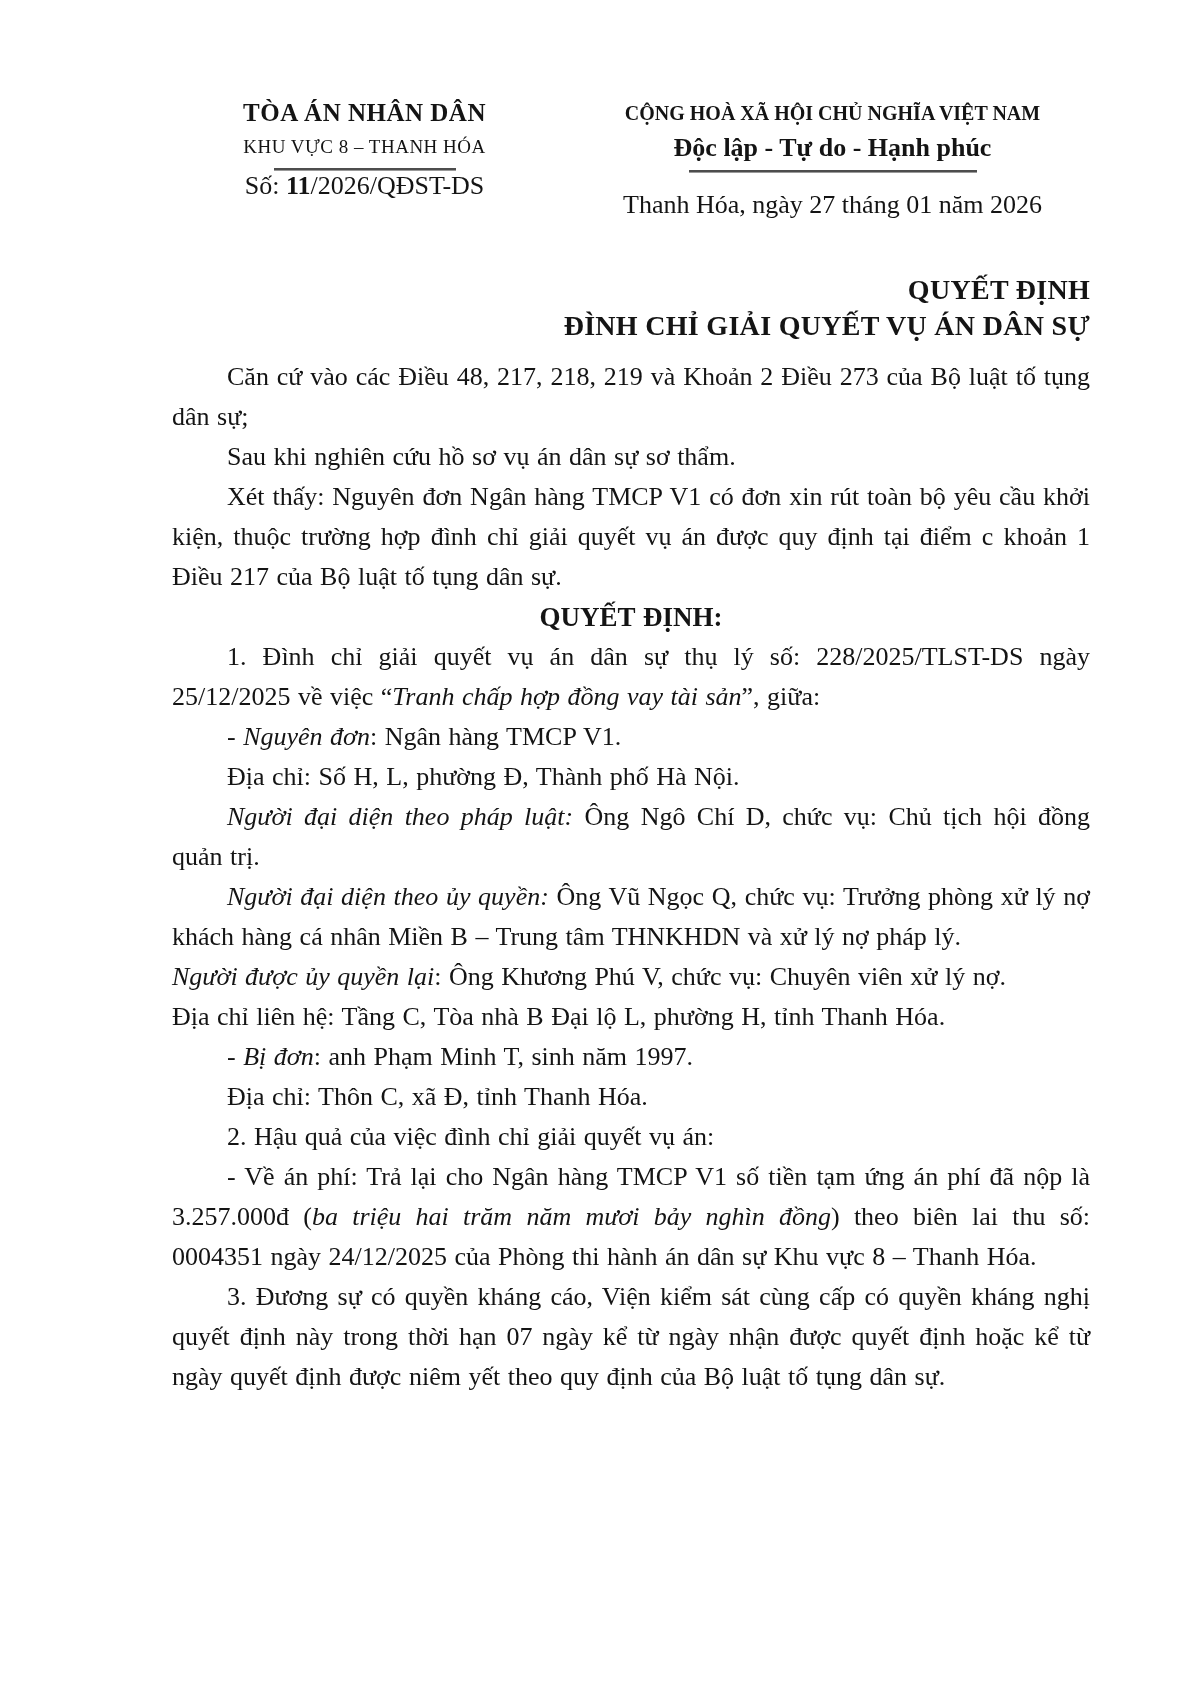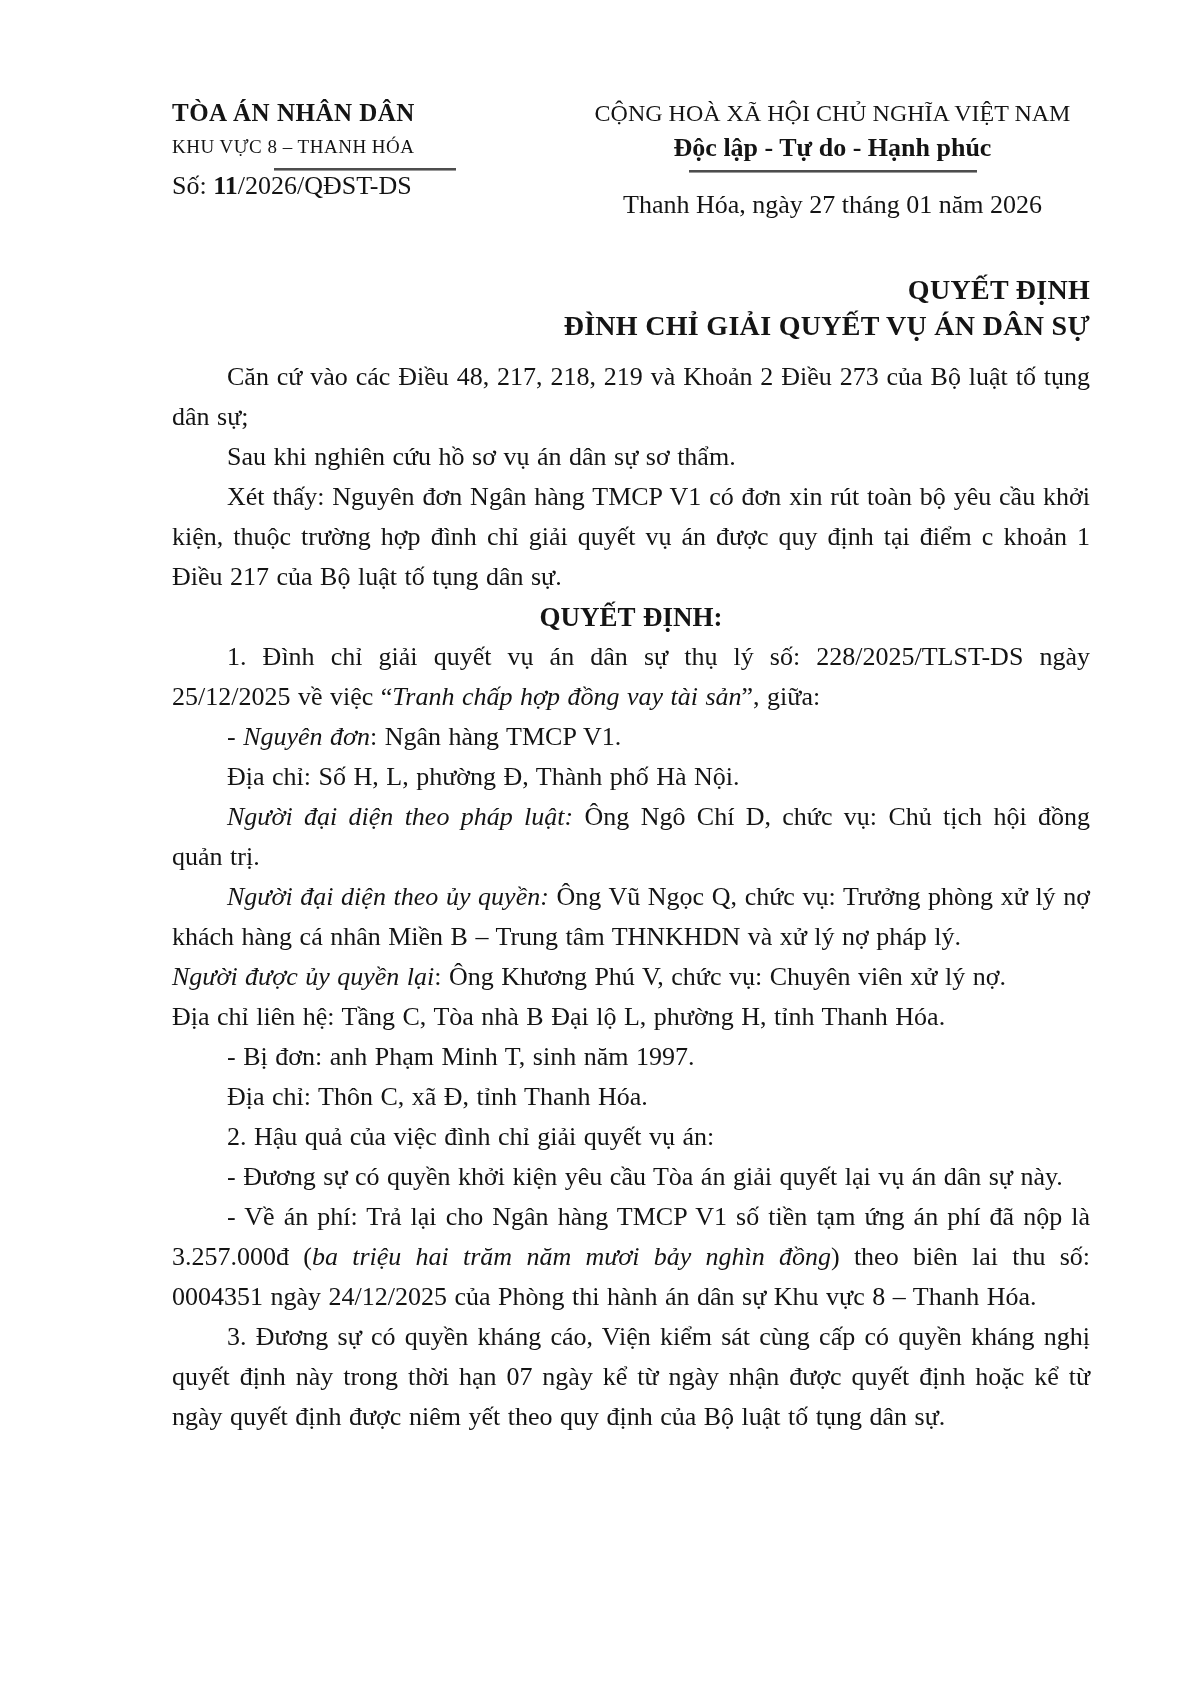--- a/index.html
+++ b/index.html
@@ -9,32 +9,32 @@
     width: 1190px;
     height: 1684px;
     margin: 0 auto;
     background: #ffffff;
     color: #141414;
     font-family: "Liberation Serif", "DejaVu Serif", serif;
     padding: 96px 100px 0 172px;
     overflow: hidden;
   }
   .header { display: flex; justify-content: space-between; align-items: flex-start; }
-  .header-left  { width: 385px; }
+  .header-left  { width: 385px; text-align: center; }
   .header-right { width: 515px; text-align: center; }
   .court-line1 { font-weight: bold; font-size: 25px; line-height: 34px; letter-spacing: 0.5px; }
   .court-line2 { font-weight: normal; font-size: 19px; line-height: 34px; letter-spacing: 0.5px; }
   .rule {
     height: 3px; background: #4d4d4d; border-bottom: 1px solid #9a9a9a;
     margin: 4px auto 0 auto;
   }
   .rule-left  { width: 182px; }
   .rule-right { width: 288px; }
   .doc-number { font-size: 26px; }
-  .nation-line1 { font-weight: normal; font-size: 24px; line-height: 34px; }
+  .nation-line1 { font-weight: bold; font-size: 20px; line-height: 34px; }
   .nation-line2 { font-weight: bold; font-size: 26px; line-height: 36px; }
   .date-line { font-size: 26px; margin-top: 17px; }
   .title-block { text-align: right; margin-top: 52px; }
   .title-line { font-weight: bold; font-size: 28px; line-height: 36px; letter-spacing: 0.3px; }
   .content { margin-top: 13px; }
   .para {
     font-size: 26px;
     line-height: 40px;
     text-align: justify;
     word-spacing: 1px;
@@ -75,22 +75,21 @@
       </div>
     <p class="para center">QUYẾT ĐỊNH:</p>
     <div>
         <p class="para indent"><span>1. Đình chỉ giải quyết vụ án dân sự thụ lý số: 228/2025/TLST-DS ngày 25/12/2025 về việc “</span><span style="font-style: italic;">Tranh chấp hợp đồng vay tài sản</span><span>”, giữa:</span></p>
         <p class="para indent"><span>- </span><span style="font-style: italic;">Nguyên đơn</span><span>: Ngân hàng TMCP V1.</span></p>
         <p class="para indent"><span>Địa chỉ: Số H, L, phường Đ, Thành phố Hà Nội.</span></p>
         <p class="para indent"><span style="font-style: italic;">Người đại diện theo pháp luật:</span><span> Ông Ngô Chí D, chức vụ: Chủ tịch hội đồng quản trị.</span></p>
         <p class="para indent"><span style="font-style: italic;">Người đại diện theo ủy quyền:</span><span> Ông Vũ Ngọc Q, chức vụ: Trưởng phòng xử lý nợ khách hàng cá nhân Miền B – Trung tâm THNKHDN và xử lý nợ pháp lý.</span></p>
         <p class="para"><span style="font-style: italic;">Người được ủy quyền lại</span><span>: Ông Khương Phú V, chức vụ: Chuyên viên xử lý nợ.</span></p>
         <p class="para"><span>Địa chỉ liên hệ: Tầng C, Tòa nhà B Đại lộ L, phường H, tỉnh Thanh Hóa.</span></p>
-        <p class="para indent"><span>- </span><span style="">Bị đơn</span><span>: anh Phạm Minh T, sinh năm 1997.</span></p>
+        <p class="para indent"><span>- </span><span style="font-style: italic;">Bị đơn</span><span>: anh Phạm Minh T, sinh năm 1997.</span></p>
         <p class="para indent"><span>Địa chỉ: Thôn C, xã Đ, tỉnh Thanh Hóa.</span></p>
         <p class="para indent"><span>2. Hậu quả của việc đình chỉ giải quyết vụ án:</span></p>
-        <p class="para indent"><span>- Đương sự có quyền khởi kiện yêu cầu Tòa án giải quyết lại vụ án dân sự này.</span></p>
         <p class="para indent"><span>- Về án phí: Trả lại cho Ngân hàng TMCP V1 số tiền tạm ứng án phí đã nộp là 3.257.000đ (</span><span style="font-style: italic;">ba triệu hai trăm năm mươi bảy nghìn đồng</span><span>) theo biên lai thu số: 0004351 ngày 24/12/2025 của Phòng thi hành án dân sự Khu vực 8 – Thanh Hóa.</span></p>
         <p class="para indent"><span>3. Đương sự có quyền kháng cáo, Viện kiểm sát cùng cấp có quyền kháng nghị quyết định này trong thời hạn 07 ngày kể từ ngày nhận được quyết định hoặc kể từ ngày quyết định được niêm yết theo quy định của Bộ luật tố tụng dân sự.</span></p>
       </div>
   </div>
 
 </div>
 
 </body></html>

